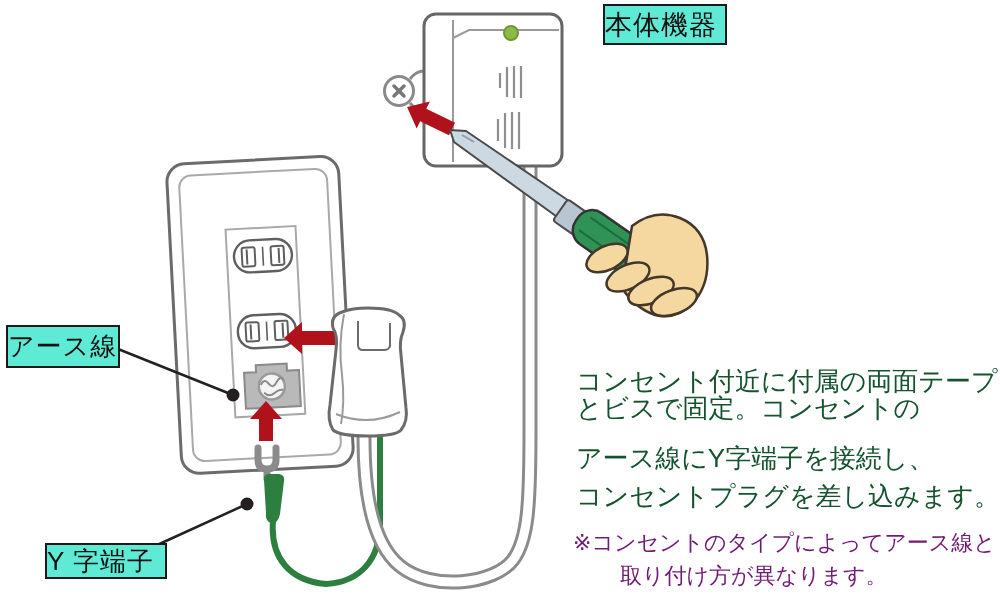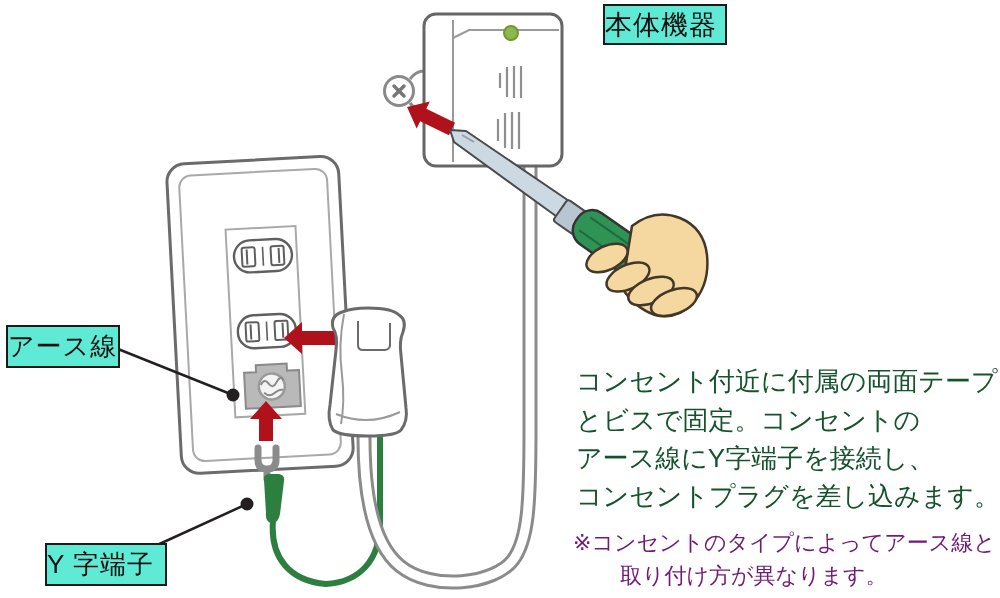--- a/index.html
+++ b/index.html
@@ -9,23 +9,23 @@
   }
   .stage svg{position:absolute;left:0;top:0;}
   .callout{
     position:absolute;border:2.5px solid #1a1a1a;background:#5eead4;
     display:flex;align-items:center;
     font-size:26px;color:#111;letter-spacing:1px;white-space:nowrap;
     box-sizing:border-box;
   }
   .label-main-unit{left:603px;top:4px;width:124px;height:41px;font-size:27px;}
   .label-earth-wire{left:6px;top:325px;width:114px;height:43px;}
-  .label-y-terminal{left:45px;top:543px;width:122px;height:43px;}
+  .label-y-terminal{left:45px;top:543px;width:122px;height:36px;}
   .instr{position:absolute;left:576px;white-space:nowrap;font-size:26px;line-height:1;color:#14532d;}
-  .instr.l0{top:368px;} .instr.l1{top:407px;} .instr.l2{top:445px;text-align:center;} .instr.l3{top:483px;}
+  .instr.l0{top:368px;} .instr.l1{top:395px;} .instr.l2{top:445px;text-align:center;} .instr.l3{top:483px;}
   .note{position:absolute;white-space:nowrap;font-size:22px;line-height:1;color:#701a75;}
   .note.n0{left:573px;top:532px;}
   .note.n1{left:620px;top:565px;}
 </style>
 </head>
 <body>
 
 <div class="stage">
 
   <svg width="1000" height="598" viewBox="0 0 1000 598">

